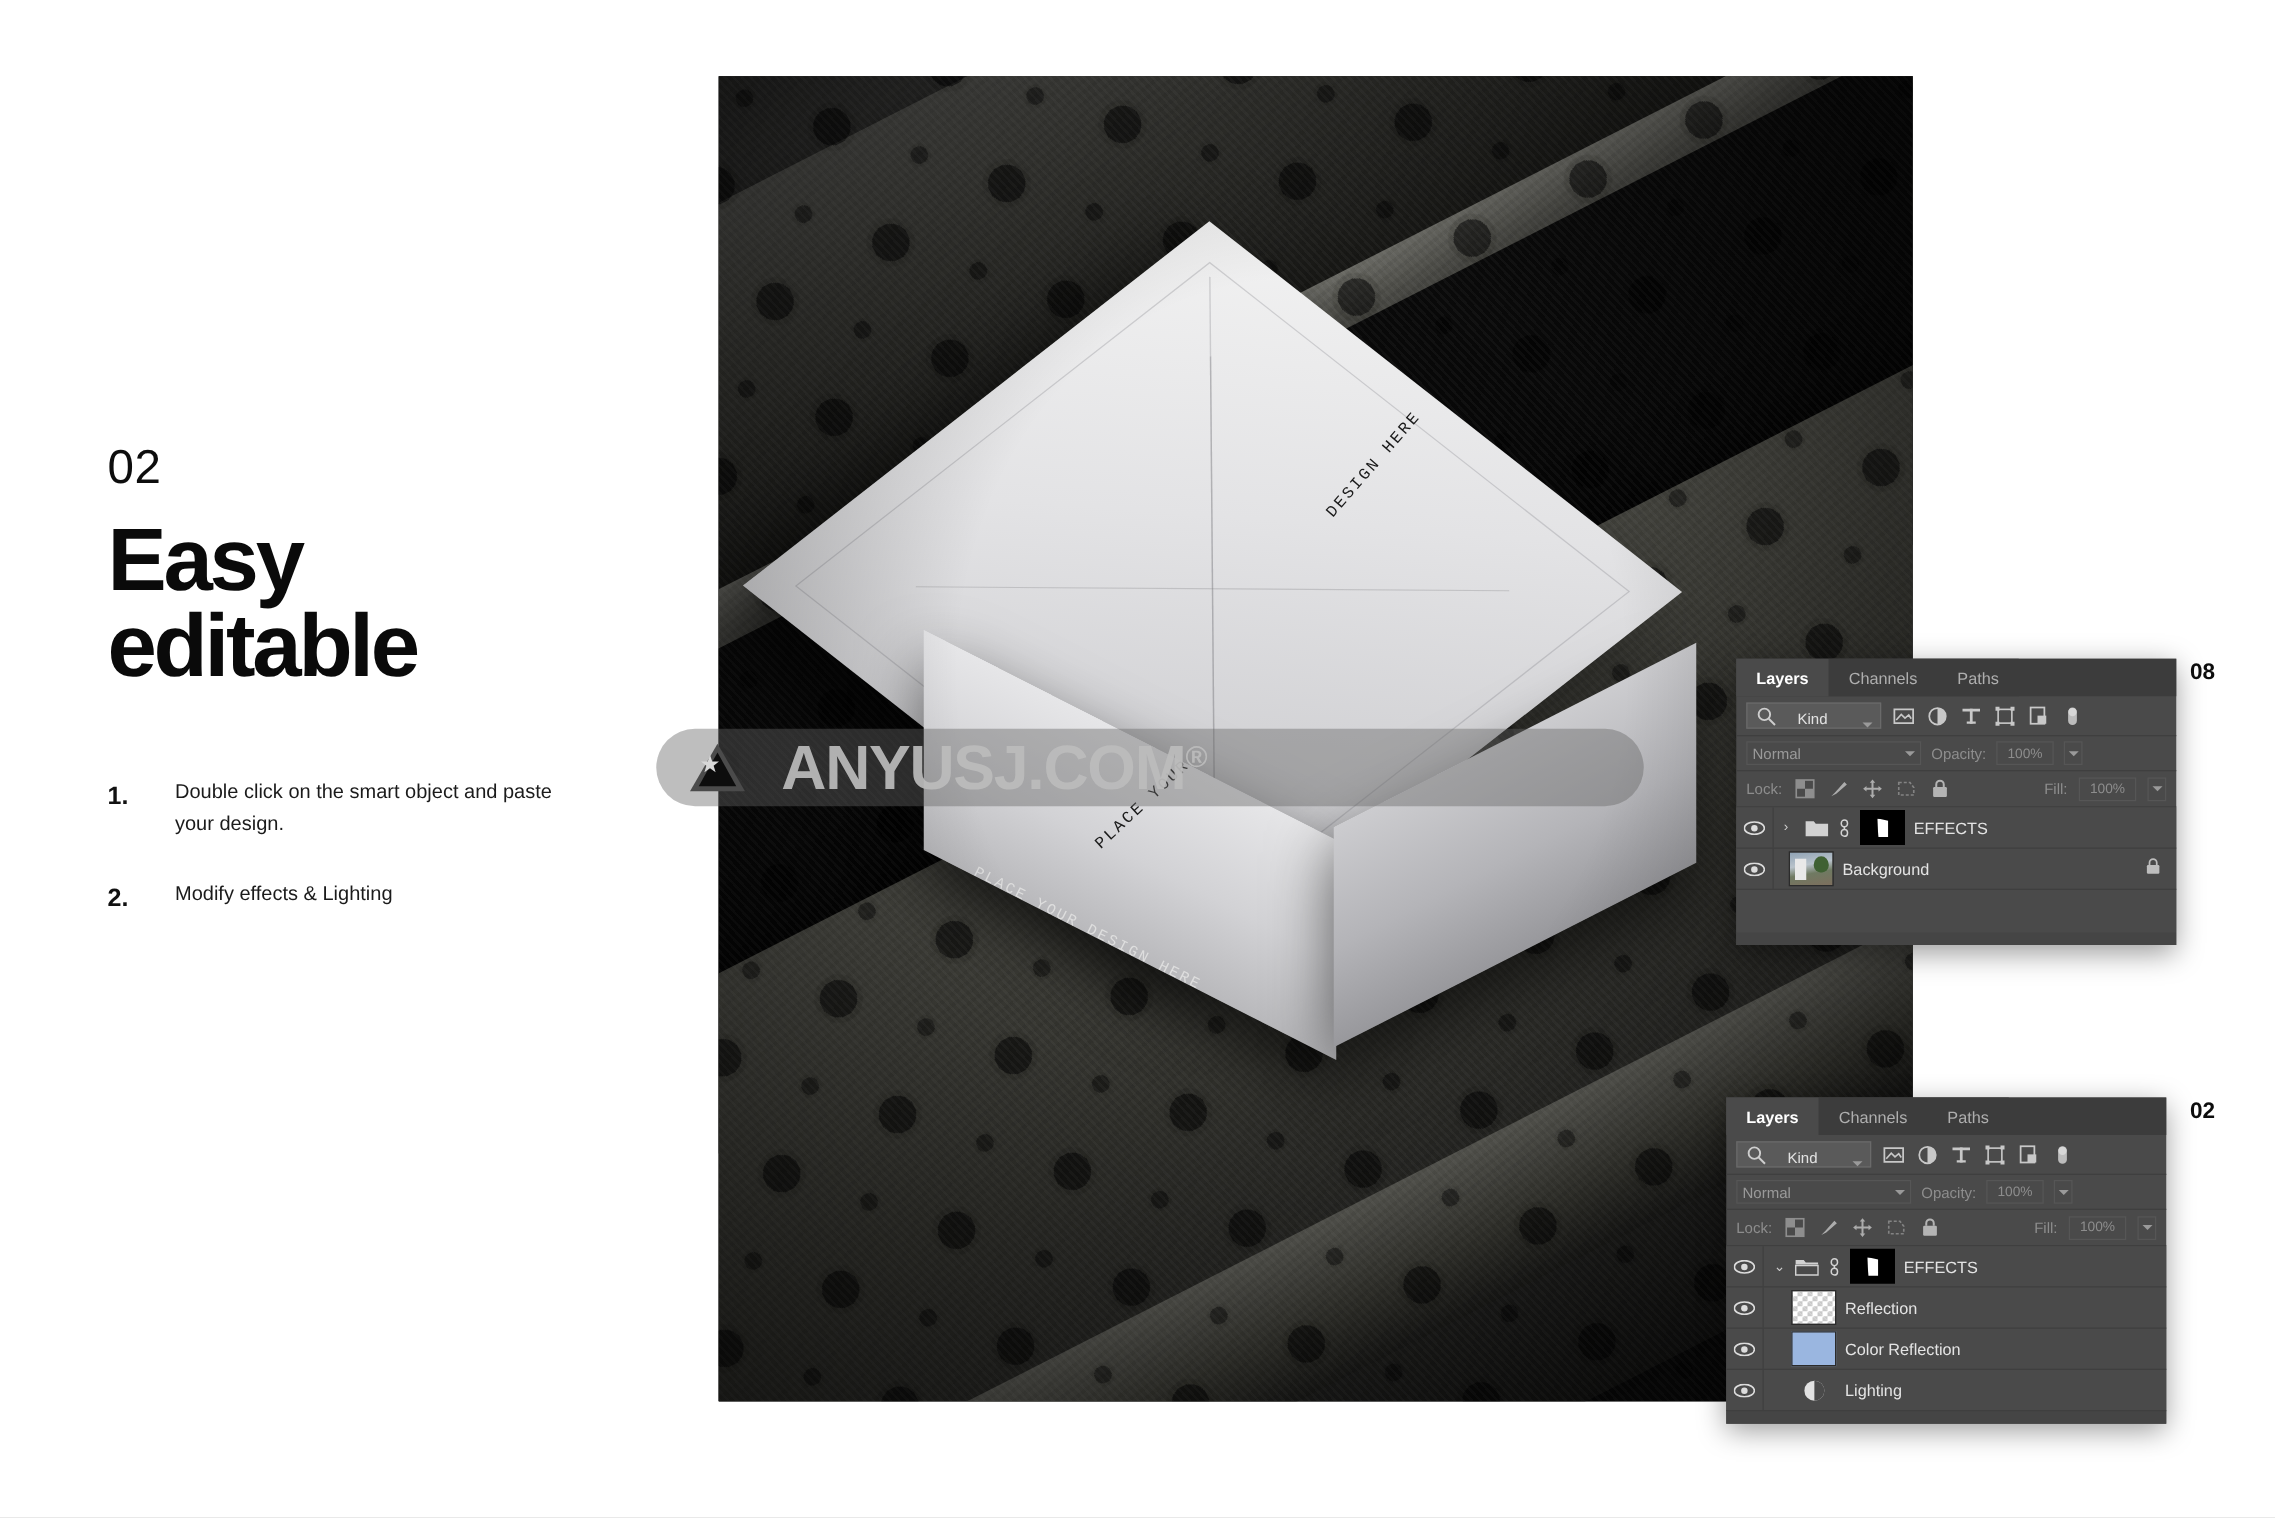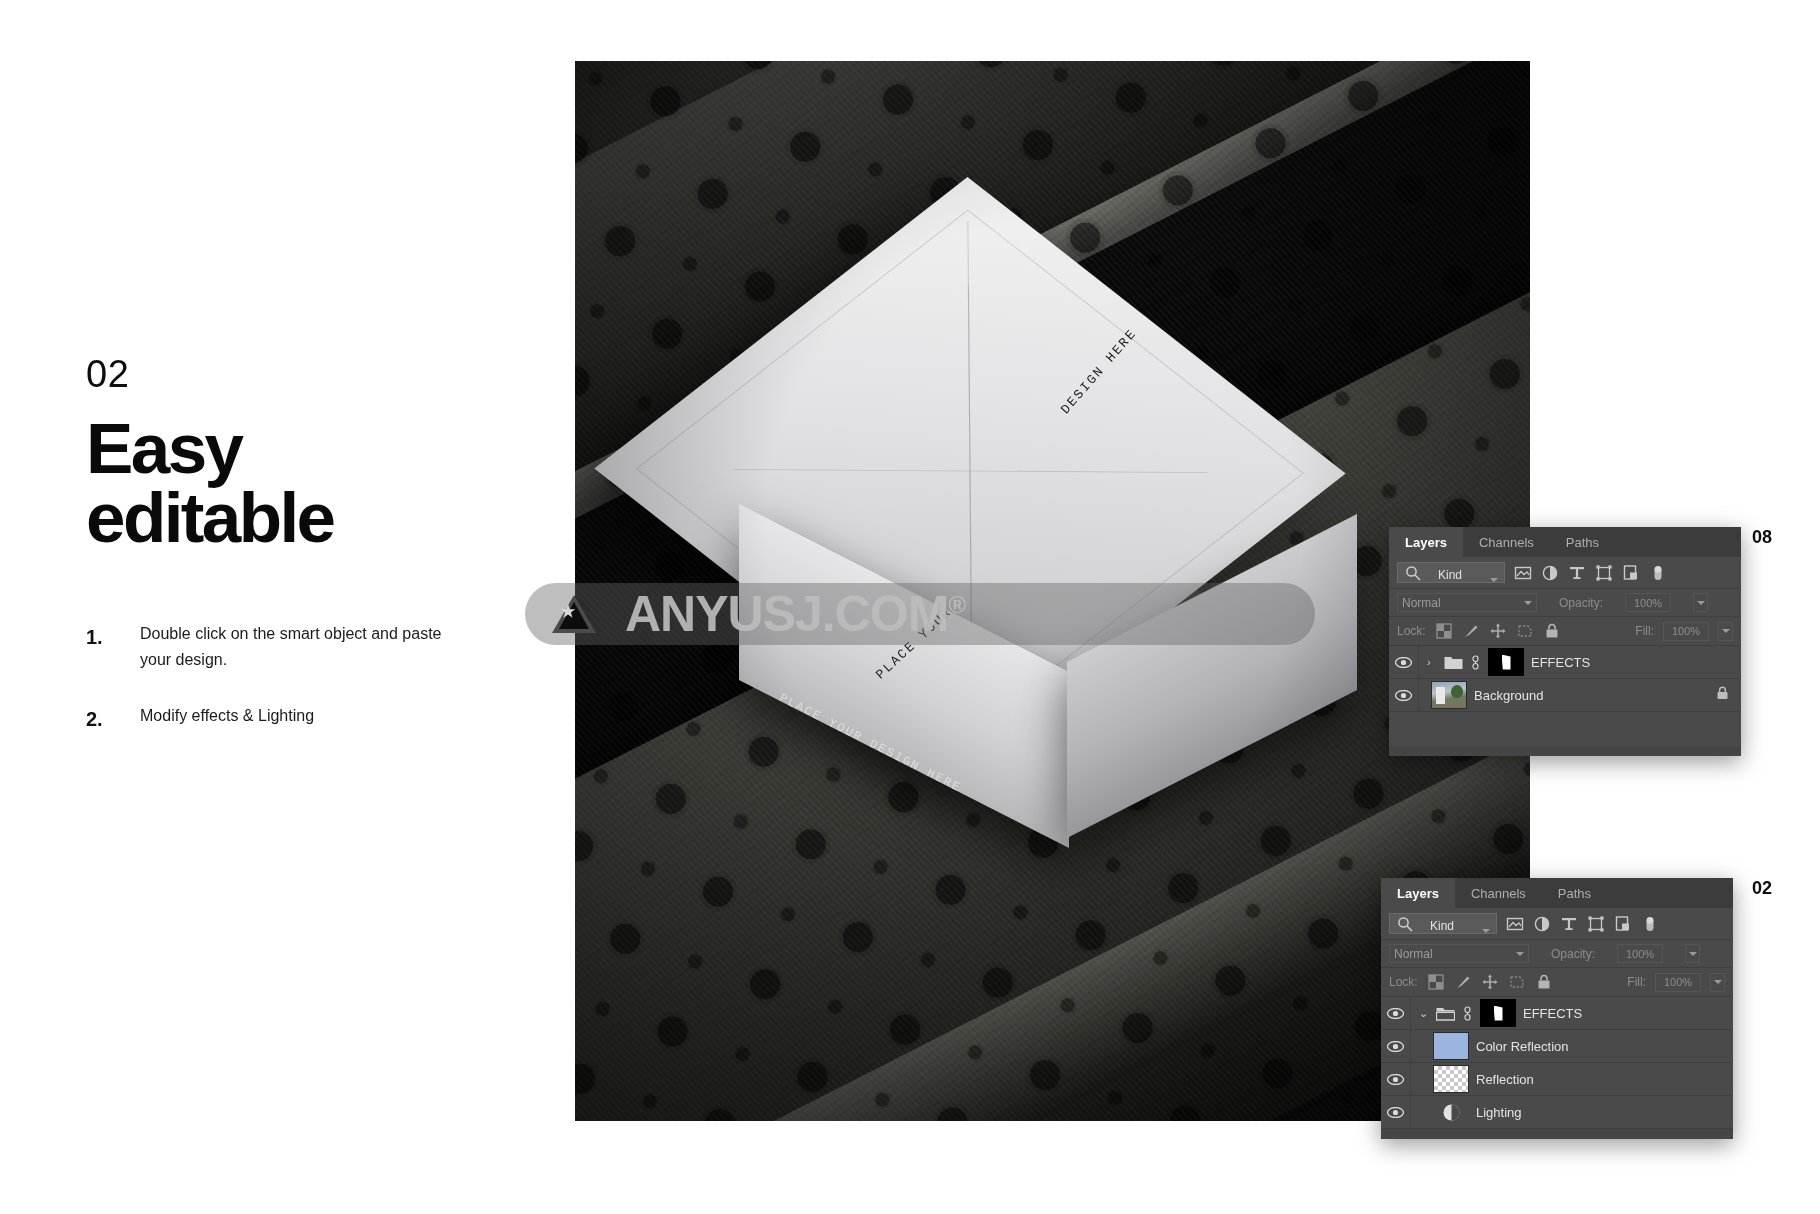--- a/index.html
+++ b/index.html
@@ -201,21 +201,21 @@
   .ps-kind {
     display: flex; align-items: flex-end; gap: 16px;
     background: #5a5a5a; border: 1px solid #6a6a6a;
     height: 21px; width: 108px; padding: 0 6px; font-size: 12px; color: #e2e2e2;
   }
   .ps-kind .kk { flex: 1; }
   .ps-ico { width: 18px; height: 18px; display: block; opacity: .86; }
 
   .ps-blend {
     display: flex; align-items: center; height: 28px;
-    padding: 0 8px; gap: 22px; font-size: 12px; color: #8d8d8d;
+    padding: 0 8px; gap: 8px; font-size: 12px; color: #8d8d8d;
     border-bottom: 1px solid #3f3f3f;
   }
   .blend-sel {
     width: 140px; height: 19px; display: flex; align-items: center;
     justify-content: space-between; padding: 0 4px;
     background: #4a4a4a; border: 1px solid #565656; color: #9a9a9a;
   }
   .numbox {
     width: 46px; height: 19px; display: flex; align-items: center; justify-content: center;
     border: 1px solid #565656; color: #8d8d8d; font-size: 11px;
@@ -597,35 +597,35 @@
       </div>
 
       <div class="ps-row">
         <div class="eye-cell">
           <svg width="17" height="11" viewBox="0 0 17 11">
             <ellipse cx="8.5" cy="5.5" rx="8" ry="5" fill="none" stroke="#dcdcdc" stroke-width="1.3"></ellipse>
             <circle cx="8.5" cy="5.5" r="2.6" fill="#dcdcdc"></circle>
           </svg>
         </div>
         <div class="row-body" style="padding-left:22px;">
-          <div class="thumb blue-fill"></div>
-          <span class="row-name">Color Reflection</span>
+          <div class="thumb checker"></div>
+          <span class="row-name">Reflection</span>
         </div>
       </div>
 
       <div class="ps-row">
         <div class="eye-cell">
           <svg width="17" height="11" viewBox="0 0 17 11">
             <ellipse cx="8.5" cy="5.5" rx="8" ry="5" fill="none" stroke="#dcdcdc" stroke-width="1.3"></ellipse>
             <circle cx="8.5" cy="5.5" r="2.6" fill="#dcdcdc"></circle>
           </svg>
         </div>
         <div class="row-body" style="padding-left:22px;">
-          <div class="thumb checker"></div>
-          <span class="row-name">Reflection</span>
+          <div class="thumb blue-fill"></div>
+          <span class="row-name">Color Reflection</span>
         </div>
       </div>
 
       <div class="ps-row">
         <div class="eye-cell">
           <svg width="17" height="11" viewBox="0 0 17 11">
             <ellipse cx="8.5" cy="5.5" rx="8" ry="5" fill="none" stroke="#dcdcdc" stroke-width="1.3"></ellipse>
             <circle cx="8.5" cy="5.5" r="2.6" fill="#dcdcdc"></circle>
           </svg>
         </div>

